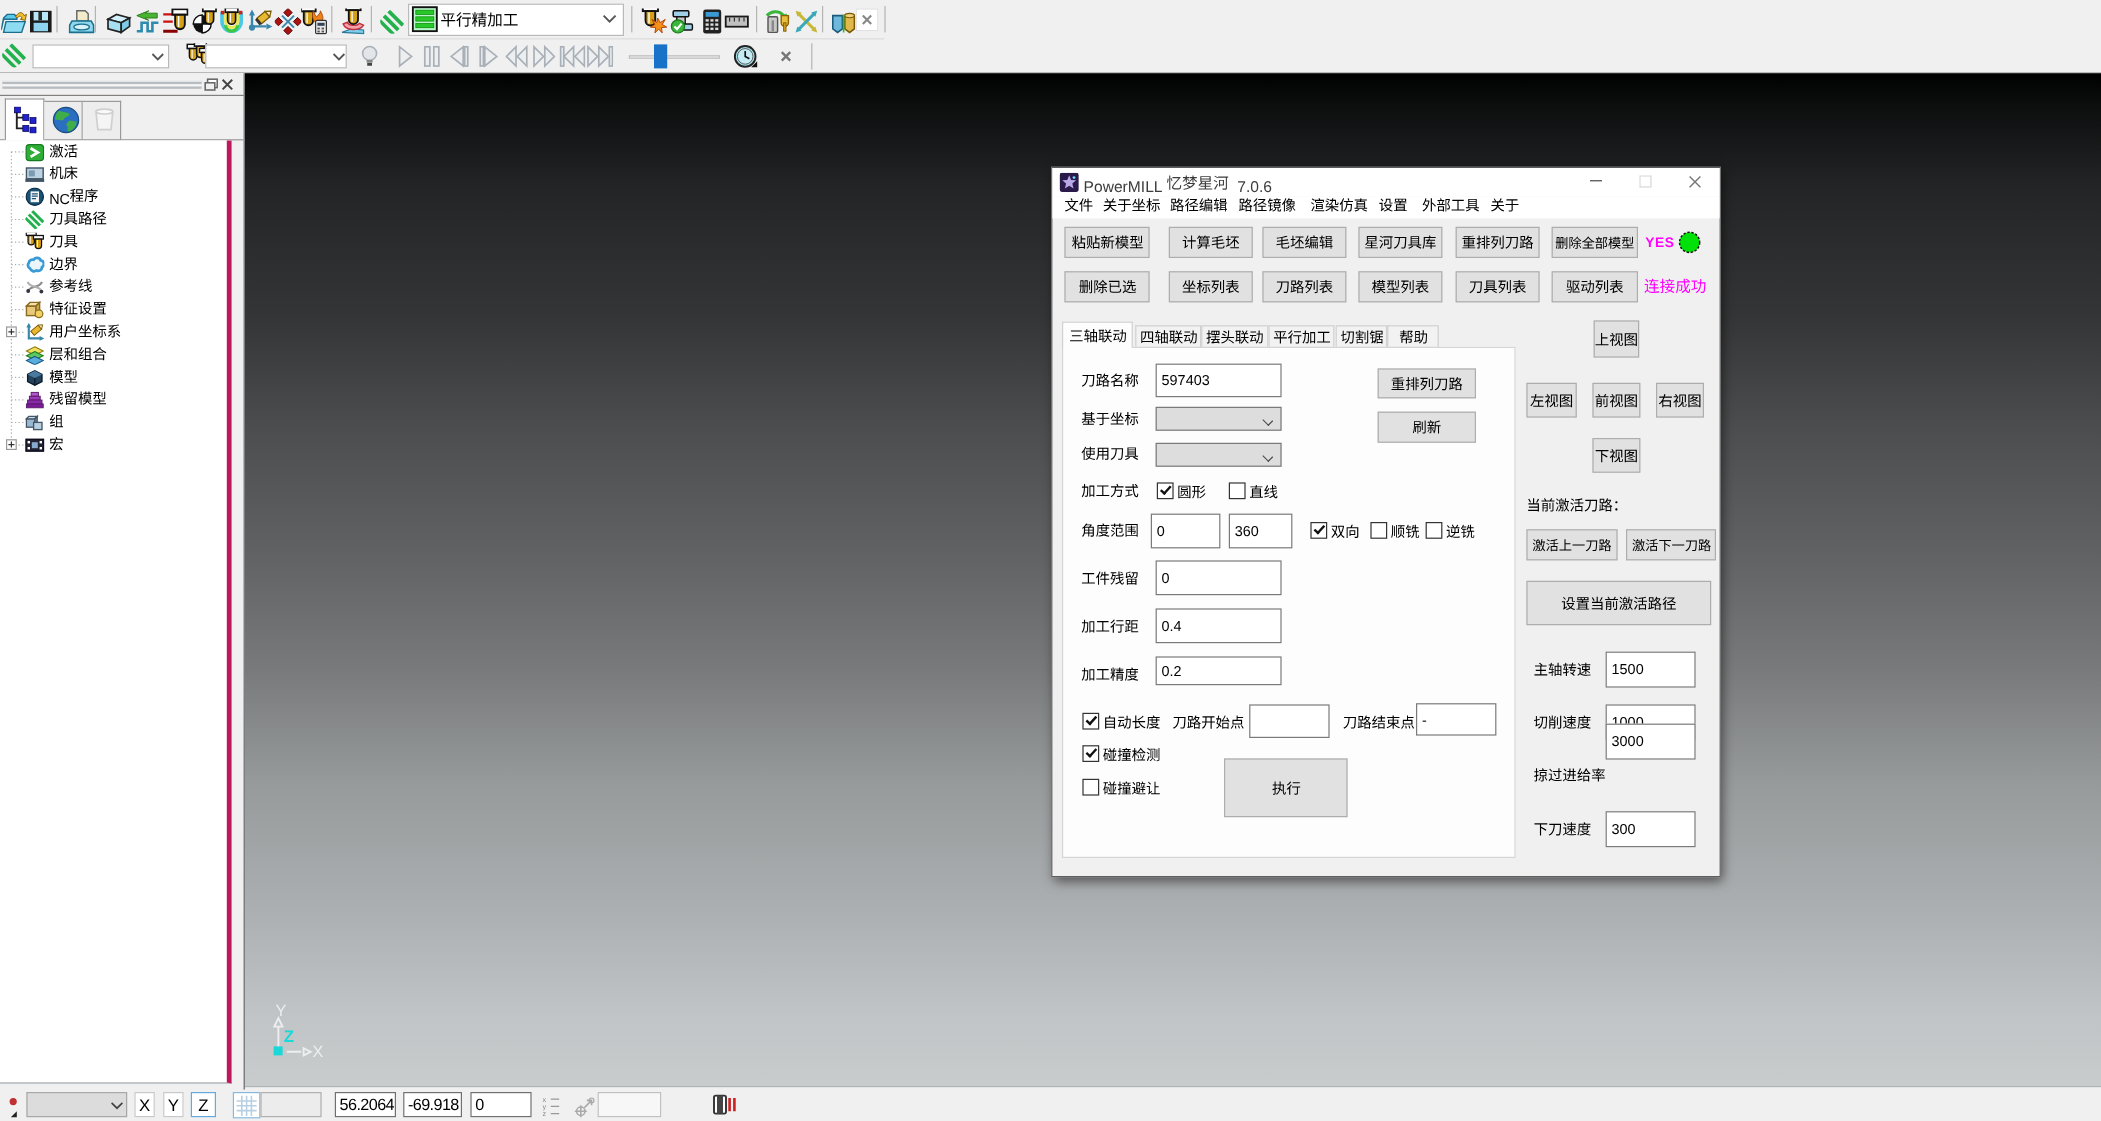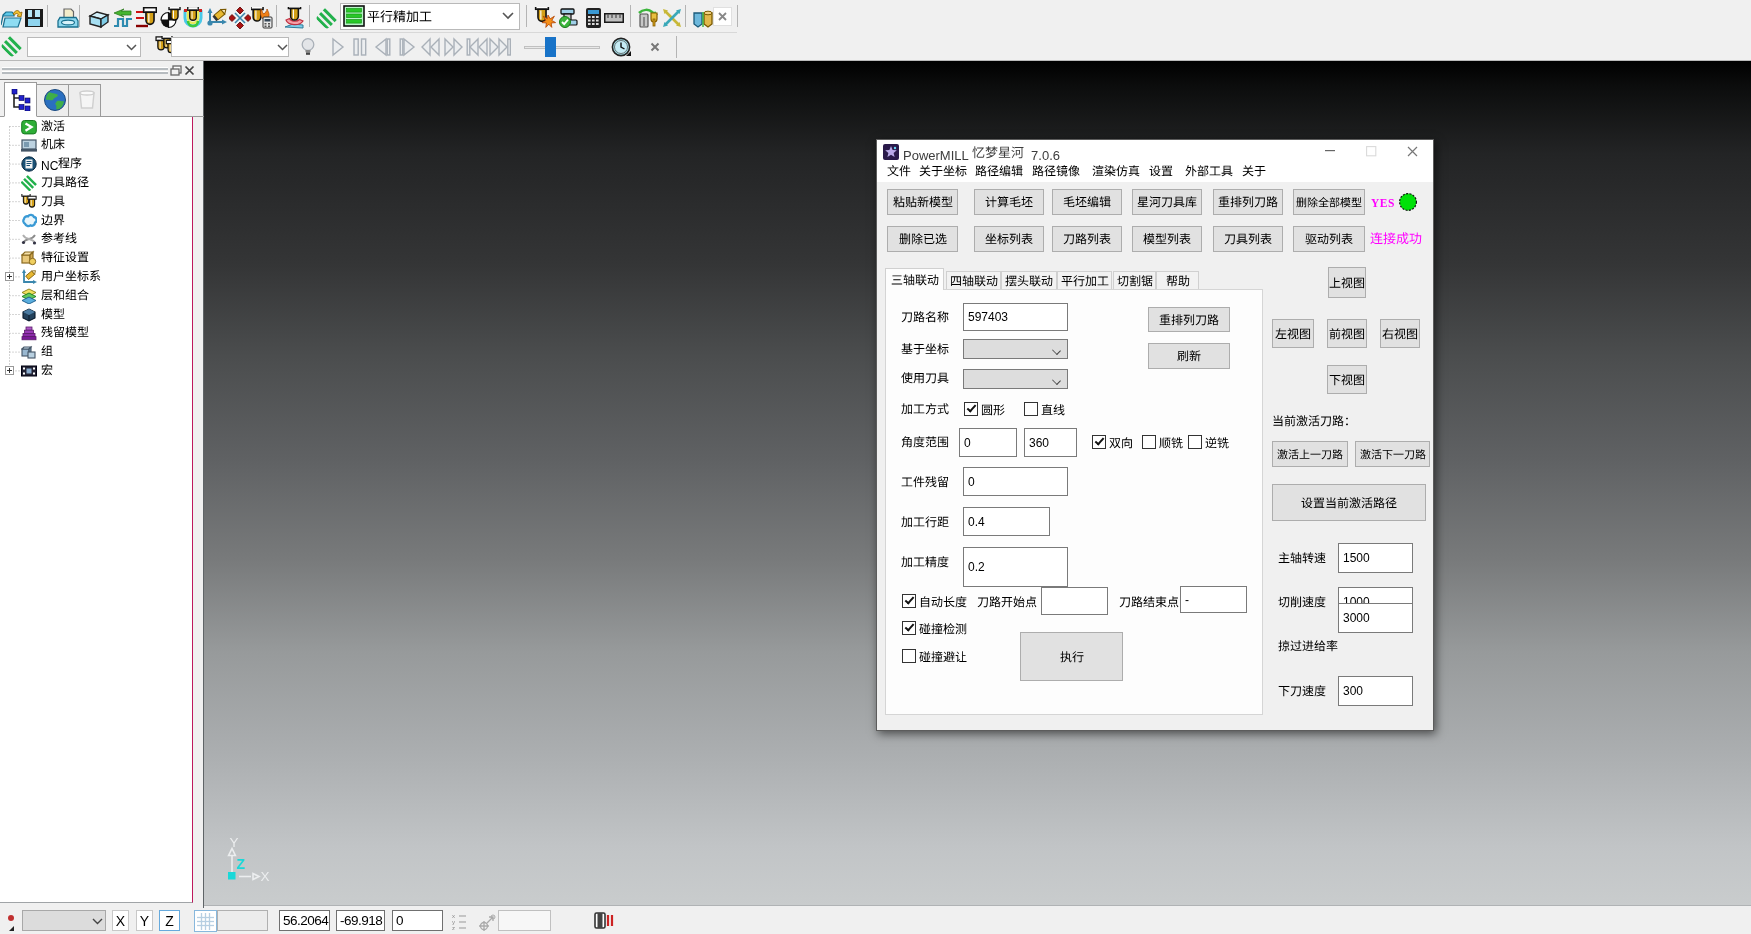--- a/index.html
+++ b/index.html
@@ -5,21 +5,21 @@
 body{font-family:"Liberation Sans",sans-serif;background:#f0f0f0;position:relative;font-size:12px;color:#000}
 .abs{position:absolute}
 svg.zh{display:inline-block}
 .tb1{position:absolute;left:0;top:0;width:1751px;height:33px;background:#f0f0f0}
 .tb2{position:absolute;left:0;top:33px;width:1751px;height:28px;background:#f0f0f0;border-bottom:1px solid #b9b9b9}
 .sep{position:absolute;top:5px;width:1px;height:22px;background:#b4b4b4}
 .ic{position:absolute}
 .combo-main{position:absolute;left:340px;top:3px;width:180px;height:27px;background:#fff;border:1px solid #b9b9b9}
 .lpanel{position:absolute;left:0;top:61px;width:204px;height:847px;background:#f0f0f0;border-right:1px solid #5f6467;z-index:3}
 .grip{position:absolute;left:2px;width:166px;height:3px;border-top:1px solid #fff;background:#b7bcc0}
-.tree{position:absolute;left:0;top:56px;width:193px;height:786px;background:#fff;border-right:1px solid #be185d;border-bottom:1px solid #a0a4a7}
+.tree{position:absolute;left:0;top:56px;width:193px;height:786px;background:#fff;border-right:4px solid #be185d;border-bottom:1px solid #a0a4a7}
 .titem{position:absolute;left:41px;font-size:12px;white-space:nowrap}
 .vp{position:absolute;left:204px;top:61px;width:1547px;height:844px;background:linear-gradient(180deg,#000 0%,#0c0d0d 3%,#232425 11%,#343536 24%,#4b4d4e 35%,#5f6163 47%,#787a7b 59%,#979a9b 70%,#abaeb0 82%,#c1c4c6 93%,#c9cccd 100%)}
 .dlg{position:absolute;left:876px;top:139px;width:558px;height:592px;background:#f0f0f0;border:1px solid #5c5c5c;box-shadow:2px 3px 9px rgba(0,0,0,.55);z-index:5}
 .dtitle{position:absolute;left:0;top:0;width:100%;height:24px;background:#fff}
 .dmenu{position:absolute;left:0;top:24px;width:100%;height:18px;background:#fff}
 .mi{position:absolute;top:0px}
 .btn{position:absolute;background:#e1e1e1;border:1px solid #adadad;display:flex;align-items:center;justify-content:center}
 .inp{position:absolute;background:#fff;border:1px solid #7a7a7a;font-size:12px;display:flex;align-items:center;padding-left:4px}
 .cmb{position:absolute;background:#dddddd;border:1px solid #7a7a7a}
 .cmb:after{content:"";position:absolute;right:7px;top:7px;width:6px;height:6px;border-right:1.6px solid #444;border-bottom:1.6px solid #444;transform:rotate(45deg) scale(1,.8)}
@@ -982,21 +982,21 @@
     <div class="btn" style="left:416px;top:86px;width:72px;height:26px">
       <svg class="zh" width="48" height="14" style="vertical-align:0px">
         <g transform="translate(0,11.32) scale(0.12,-0.12)" fill="#000000">
           <use href="#g9A71" x="0"></use>
           <use href="#g52A8" x="100"></use>
           <use href="#g5217" x="200"></use>
           <use href="#g8868" x="300"></use>
         </g>
       </svg>
     </div>
-    <div class="abs mag" style="left:494px;top:57px;font-size:11.5px;font-weight:bold;font-family:Liberation Serif, serif;letter-spacing:.5px">YES</div>
+    <div class="abs mag" style="left:494px;top:57px;font-size:11.5px;font-weight:bold;font-family:Liberation Sans, sans-serif;letter-spacing:.5px">YES</div>
     <svg class="abs" style="left:521px;top:52px" width="20" height="20">
       <circle cx="10" cy="10" r="8.4" fill="#00e109" stroke="#111" stroke-width="1.2" stroke-dasharray="2,1.4"></circle>
     </svg>
     <div class="abs mag" style="left:493px;top:91px"><svg class="zh" width="52" height="15" style="vertical-align:0px">
         <g transform="translate(0,12.18) scale(0.13,-0.13)" fill="#ff00ff">
           <use href="#g8FDE" x="0"></use>
           <use href="#g63A5" x="100"></use>
           <use href="#g6210" x="200"></use>
           <use href="#g529F" x="300"></use>
         </g>
@@ -1172,30 +1172,30 @@
       </svg></div>
     <div class="inp" style="left:86px;top:327px;width:105px;height:29px">0</div>
     <div class="abs" style="left:24px;top:375px"><svg class="zh" width="48" height="14" style="vertical-align:0px">
         <g transform="translate(0,11.32) scale(0.12,-0.12)" fill="#000000">
           <use href="#g52A0" x="0"></use>
           <use href="#g5DE5" x="100"></use>
           <use href="#g884C" x="200"></use>
           <use href="#g8DDD" x="300"></use>
         </g>
       </svg></div>
-    <div class="inp" style="left:86px;top:367px;width:87px;height:29px">0.4</div>
+    <div class="inp" style="left:86px;top:367px;width:105px;height:29px">0.4</div>
     <div class="abs" style="left:24px;top:415px"><svg class="zh" width="48" height="14" style="vertical-align:0px">
         <g transform="translate(0,11.32) scale(0.12,-0.12)" fill="#000000">
           <use href="#g52A0" x="0"></use>
           <use href="#g5DE5" x="100"></use>
           <use href="#g7CBE" x="200"></use>
           <use href="#g5EA6" x="300"></use>
         </g>
       </svg></div>
-    <div class="inp" style="left:86px;top:407px;width:105px;height:40px">0.2</div>
+    <div class="inp" style="left:86px;top:407px;width:105px;height:24px">0.2</div>
     <div class="cb" style="left:25px;top:454px">
       <div class="tick" style="left:2px;top:2px"></div>
     </div>
     <div class="abs" style="left:42px;top:455px"><svg class="zh" width="48" height="14" style="vertical-align:0px">
         <g transform="translate(0,11.32) scale(0.12,-0.12)" fill="#000000">
           <use href="#g81EA" x="0"></use>
           <use href="#g52A8" x="100"></use>
           <use href="#g957F" x="200"></use>
           <use href="#g5EA6" x="300"></use>
         </g>

